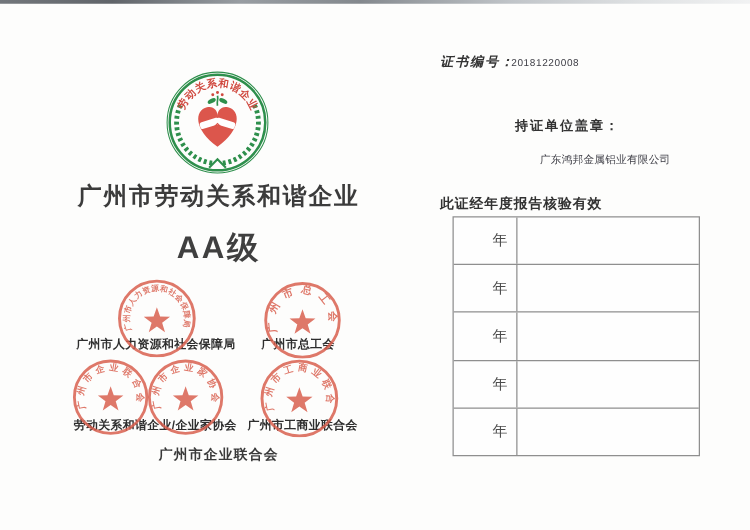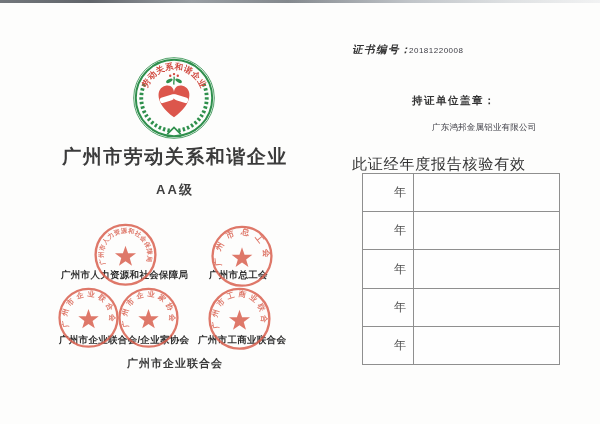--- a/index.html
+++ b/index.html
@@ -19,21 +19,21 @@
   }
   
   .emblem{position:absolute;left:132px;top:56px;width:84px;height:84px;}
   .cert-title{
     position:absolute;left:40px;top:144px;width:270px;
     text-align:center;font-size:19px;font-weight:bold;color:#3b3b3b;
     letter-spacing:1.5px;white-space:nowrap;
   }
   .cert-grade{
     position:absolute;left:40px;top:181px;width:270px;
-    text-align:center;font-size:13px;font-weight:bold;color:#3f3f3f;
+    text-align:center;font-size:25px;font-weight:bold;color:#3f3f3f;
     letter-spacing:2px;
   }
   .issuer-label{
     position:absolute;font-size:9.5px;font-weight:bold;color:#2e2e2e;
     white-space:nowrap;letter-spacing:.3px;z-index:1;
   }
   .lbl-1{left:61px;top:269px;}
   .lbl-2{left:209px;top:269px;}
   .lbl-3{left:59px;top:334px;}
   .lbl-4{left:198px;top:334px;}
@@ -57,21 +57,21 @@
     letter-spacing:1.5px;white-space:nowrap;
   }
   .cert-no-label{left:352px;top:43px;font-style:italic;}
   .holder-label{left:368px;top:94px;margin-left:44px;}
   .field-value{
     position:absolute;color:#3c3c44;white-space:nowrap;
   }
   .cert-no-value{left:409px;top:46px;font-size:8px;letter-spacing:.5px;}
   .holder-value{left:432px;top:99px;font-size:8.5px;letter-spacing:.2px;margin-top:23px;}
   .verify-heading{
-    position:absolute;left:352px;top:155px;font-size:15px;font-weight:normal;
+    position:absolute;left:352px;top:155px;font-size:11px;font-weight:bold;
     color:#323232;letter-spacing:.8px;
   }
   .verify-table{
     position:absolute;left:362px;top:173px;width:198px;height:192px;
     border:1px solid #8f8f8f;box-sizing:border-box;
     display:flex;flex-direction:column;background:#fefefe;
   }
   .verify-row{flex:1;display:flex;border-top:1px solid #8f8f8f;}
   .verify-row:first-child{border-top:none;}
   .year-cell{
@@ -113,21 +113,21 @@
       <rect x="48" y="47.5" width="19" height="6.6" rx="2.4" fill="#fff" transform="rotate(17 57.5 50.8)"></rect>
       <path d="M46 55 L50 51 L54 55" fill="none" stroke="#dc564c" stroke-width="1.1"></path>
     </svg>
   </div>
 
   <div class="cert-title">广州市劳动关系和谐企业</div>
   <div class="cert-grade">AA级</div>
 
   <div class="issuer-label lbl-1">广州市人力资源和社会保障局</div>
   <div class="issuer-label lbl-2">广州市总工会</div>
-  <div class="issuer-label lbl-3">广州市企业联合会/企业家协会</div>
+  <div class="issuer-label lbl-3">劳动关系和谐企业/企业家协会</div>
   <div class="issuer-label lbl-4">广州市工商业联合会</div>
   <div class="issue-date">广州市企业联合会</div>
 
   <div class="seal seal-1">
     <svg viewBox="0 0 100 100" width="65" height="65">
       <circle cx="50" cy="52" r="46" fill="none" stroke="#d95f4e" stroke-width="3.6"></circle>
       <path id="sp1" d="M 19.2 66.4 A 34 34 0 1 1 80.8 66.4" fill="none"></path>
       <polygon points="50,38 54,49.5 66.2,49.7 56.5,57.1 60,68.8 50,61.8 40,68.8 43.5,57.1 33.8,49.7 46,49.5" fill="#d95f4e"></polygon>
       <text class="seal-text-long"><textPath href="#sp1">广州市人力资源和社会保障局</textPath></text>
     </svg>

